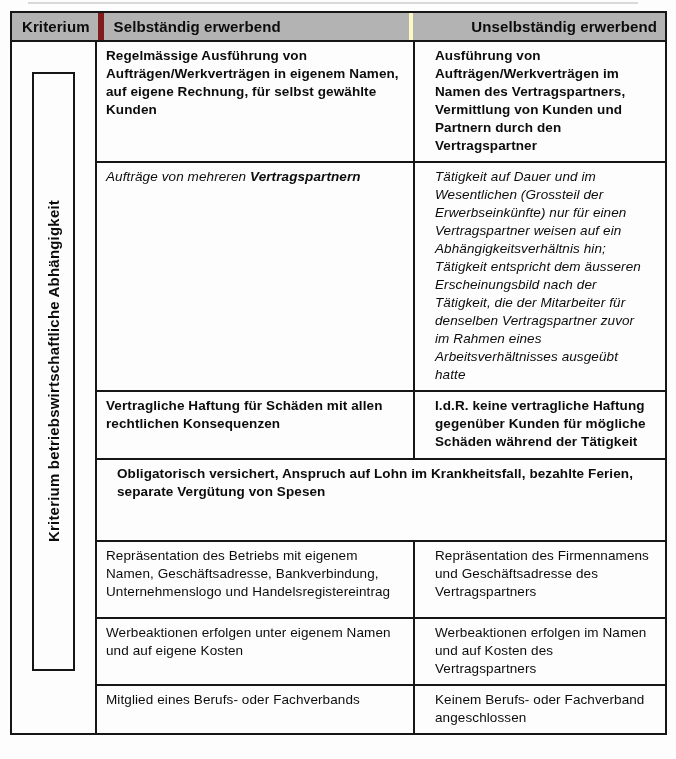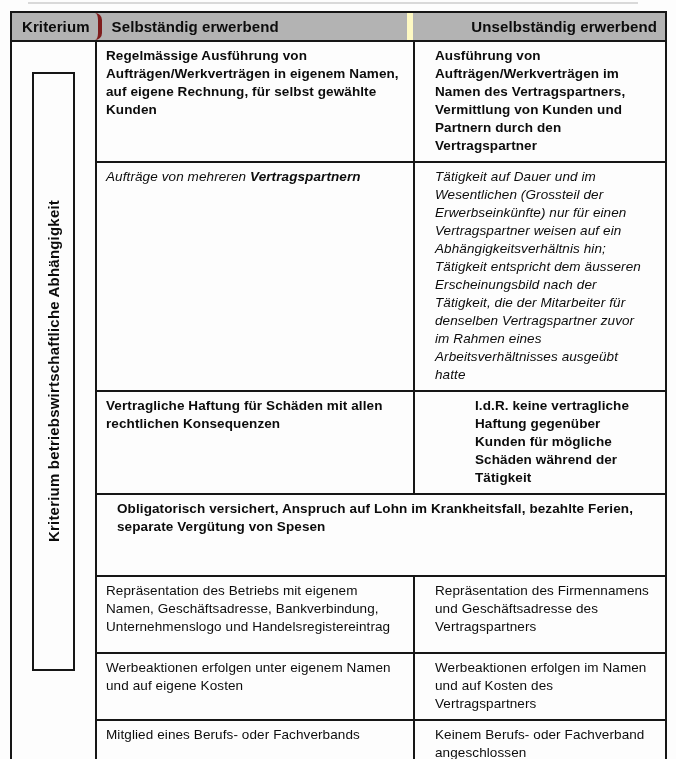--- a/index.html
+++ b/index.html
@@ -31,22 +31,22 @@
   }
   .header-cell {
     display: flex;
     align-items: center;
     padding: 0 8px 0 10px;
     font-weight: bold;
     font-size: 15px;
     letter-spacing: 0.1px;
     white-space: nowrap;
   }
-  .hc1 { width: 97px; border-right: 4px solid #7f1d1d; border-radius: 7px; }
-  .hc2 { width: 356px; border-right: 6px solid #fef9c3; }
+  .hc1 { width: 97px; border-right: 6px solid #7f1d1d; }
+  .hc2 { width: 356px; border-right: 4px solid #fef9c3; }
   .hc3 { flex: 1; margin-left: 48px; }
   .body-wrap { display: flex; }
   .criterion-col {
     width: 85px;
     border-right: 2px solid #161616;
     display: flex;
     justify-content: center;
     align-items: flex-start;
     padding-top: 30px;
   }
@@ -79,21 +79,21 @@
     line-height: 18px;
     letter-spacing: 0.1px;
   }
   .cell-left { width: 318px; border-right: 2px solid #161616; }
   .cell-right { flex: 1; padding-left: 20px; padding-right: 14px; }
   .bold { font-weight: bold; }
   
   .r1 { min-height: 116px; }
   .r2 { min-height: 192px; font-style: italic; }
   .r3 { min-height: 58px; }
-  .r4 { min-height: 68px; gap: 40px; }
+  .r4 { min-height: 68px; }
   .r5 { min-height: 82px; }
   .r6 { min-height: 77px; }
   .r7 { min-height: 60px; }
   .r8 { min-height: 45px; }
 </style>
 </head>
 <body>
 
 <div class="scan-artifact-top"></div>
 

